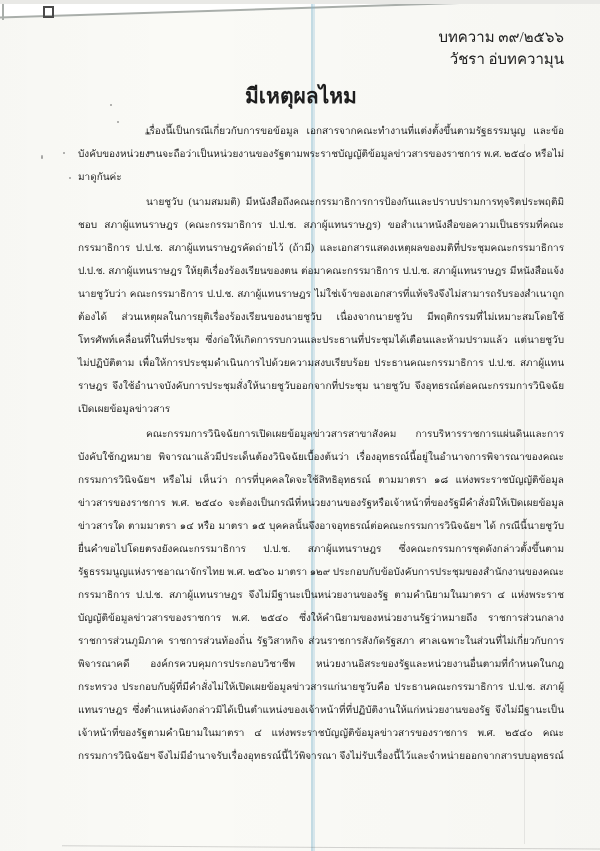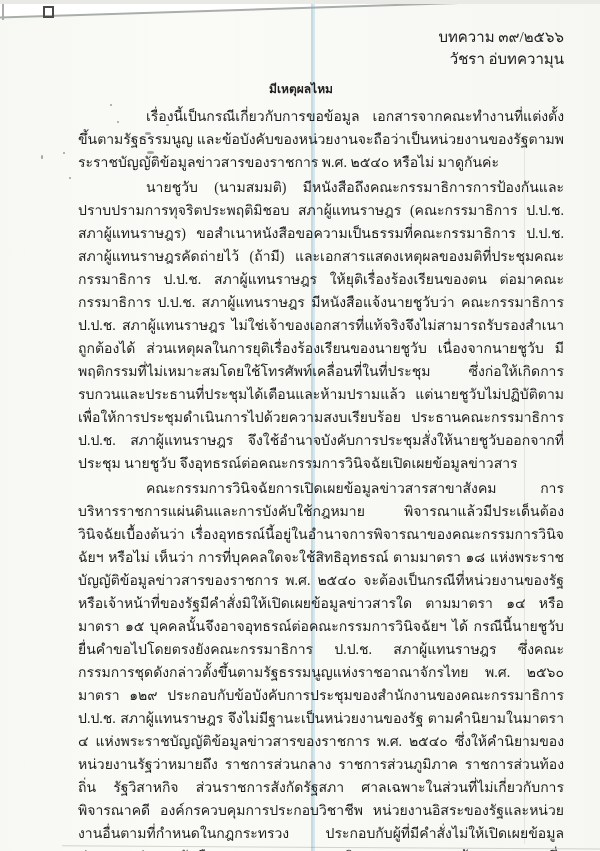--- a/index.html
+++ b/index.html
@@ -66,26 +66,26 @@
     left: 78px; right: 36px; top: 22px;
   }
   .doc-header {
     text-align: right;
     font-size: 15px;
     line-height: 22px;
   }
   .title {
     text-align: center;
     padding-right: 40px;       
-    font-size: 12px;
+    font-size: 21px;
     font-weight: bold;
     margin: 9px 0 7px 0;
   }
   .para {
-    font-size: 14px;
+    font-size: 10px;
     line-height: 23px;
     text-align: justify;
     text-indent: 68px;
     margin: 0 0 2px 0;
   }
 </style>
 </head>
 <body>
 
 <div class="page">

